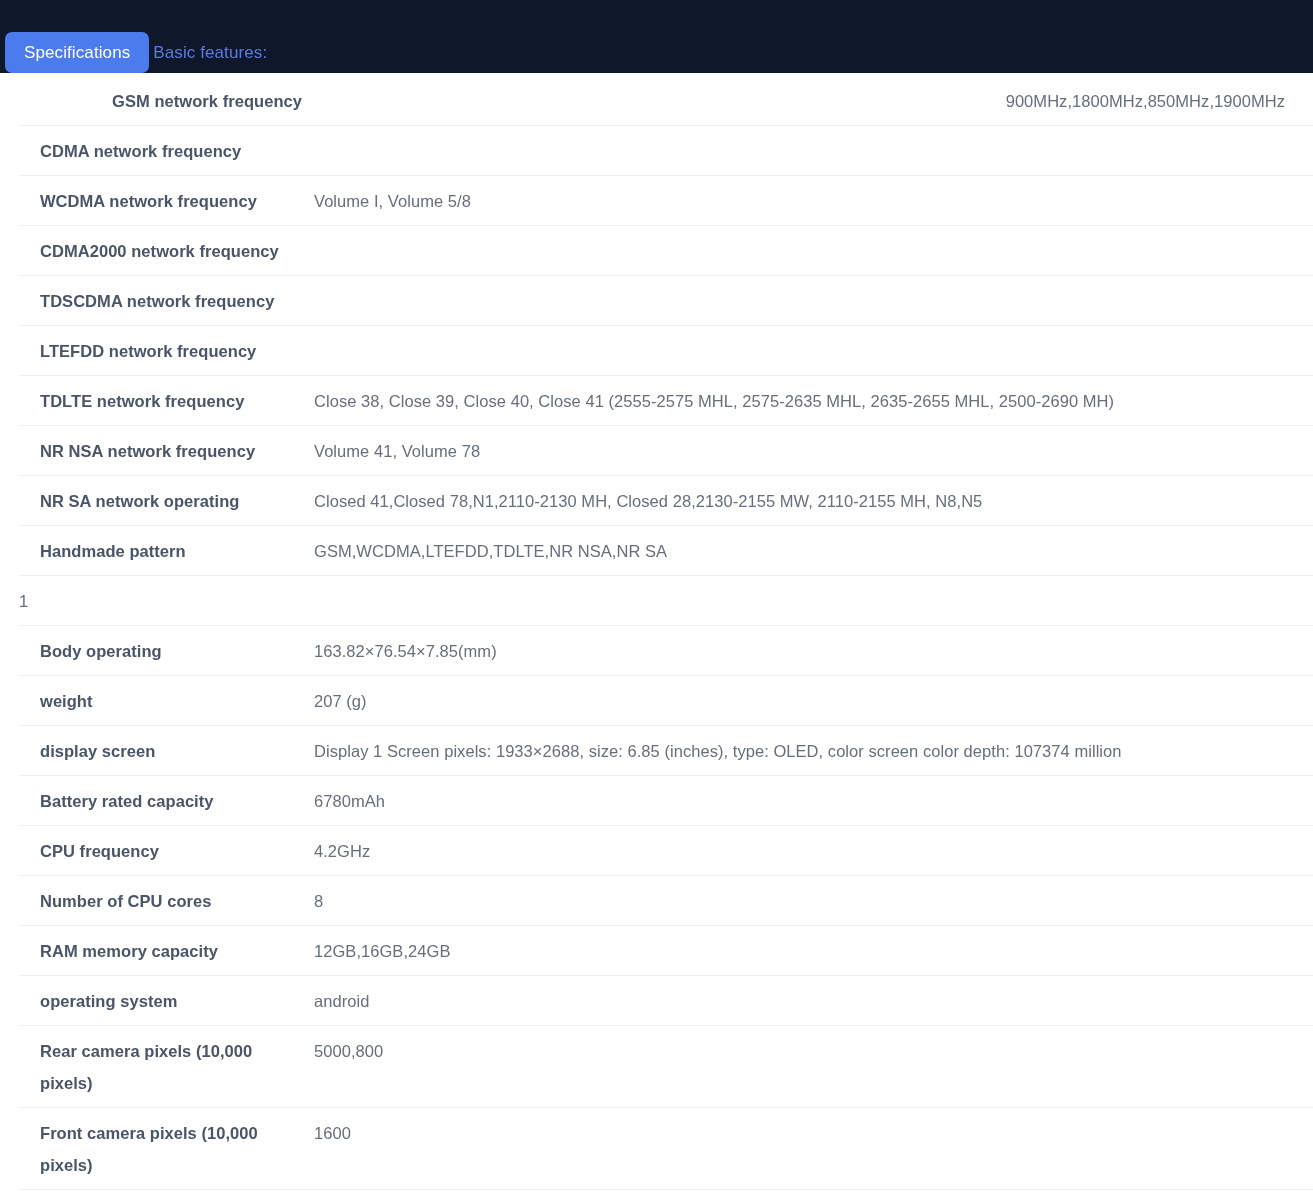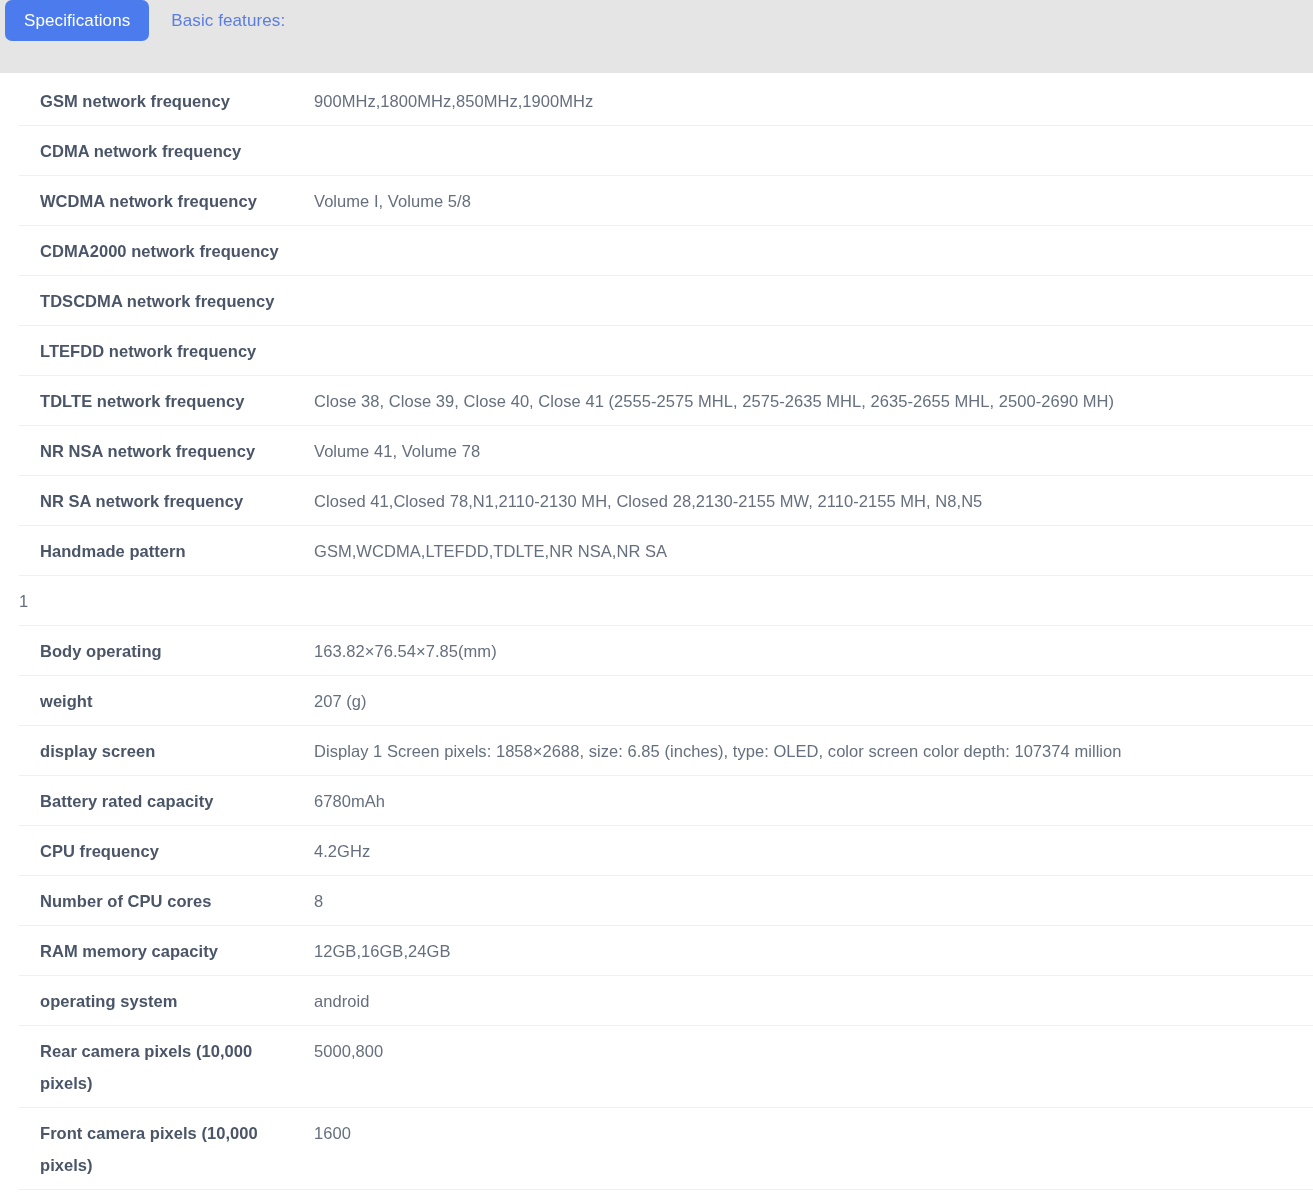--- a/index.html
+++ b/index.html
@@ -12,23 +12,23 @@
     width: 1313px;
     height: 1200px;
     font-family: "Liberation Sans", sans-serif;
     -webkit-font-smoothing: antialiased;
     overflow: hidden;
   }
 
   
   #tabbar {
     height: 73px;
-    background: #e5e5e5;
+    background: #0f172a;
     display: flex;
-    align-items: flex-start;
+    align-items: flex-end;
     padding-left: 5px;
     gap: 0;
   }
   .tab {
     display: inline-flex;
     align-items: center;
     justify-content: center;
     height: 41px;
     padding: 0 19px;
     font-size: 17px;
@@ -40,40 +40,40 @@
     background: transparent;
     font-family: "Liberation Sans", sans-serif;
   }
   .tab.active {
     background: #4b7bec;
     color: #ffffff;
     border-radius: 7px;
   }
   .tab.inactive {
     color: #5b7ce0;
-    margin-left: 18px;
     padding: 0 4px;
   }
 
   
   #spec-table {
     width: 100%;
     background: #ffffff;
     padding-top: 0;
   }
   .spec-row {
     display: flex;
     align-items: flex-start;
     min-height: 38px;
     border-bottom: 1px solid #eef0f3;
     margin-left: 19px;
     padding: 9px 0 8px 0;
   }
   .spec-row:first-child {
     padding-top: 12px;
+    text-align: right;
   }
   .spec-row:last-child {
     border-bottom: 1px solid #eef0f3;
   }
   .spec-label {
     width: 295px;
     min-width: 295px;
     padding-left: 21px;
     padding-right: 12px;
     font-size: 16.5px;
@@ -127,41 +127,41 @@
     </div>
     <div class="spec-row">
       <div class="spec-label">TDLTE network frequency</div>
       <div class="spec-value">Close 38, Close 39, Close 40, Close 41 (2555-2575 MHL, 2575-2635 MHL, 2635-2655 MHL, 2500-2690 MH)</div>
     </div>
     <div class="spec-row">
       <div class="spec-label">NR NSA network frequency</div>
       <div class="spec-value">Volume 41, Volume 78</div>
     </div>
     <div class="spec-row">
-      <div class="spec-label">NR SA network frequency</div>
+      <div class="spec-label">NR SA network operating</div>
       <div class="spec-value">Closed 41,Closed 78,N1,2110-2130 MH, Closed 28,2130-2155 MW, 2110-2155 MH, N8,N5</div>
     </div>
     <div class="spec-row">
       <div class="spec-label">Handmade pattern</div>
       <div class="spec-value">GSM,WCDMA,LTEFDD,TDLTE,NR NSA,NR SA</div>
     </div>
     <div class="spec-row">
       <div class="spec-value">1</div>
     </div>
     <div class="spec-row">
       <div class="spec-label">Body operating</div>
       <div class="spec-value">163.82×76.54×7.85(mm)</div>
     </div>
     <div class="spec-row">
       <div class="spec-label">weight</div>
       <div class="spec-value">207 (g)</div>
     </div>
     <div class="spec-row">
       <div class="spec-label">display screen</div>
-      <div class="spec-value">Display 1 Screen pixels: 1858×2688, size: 6.85 (inches), type: OLED, color screen color depth: 107374 million</div>
+      <div class="spec-value">Display 1 Screen pixels: 1933×2688, size: 6.85 (inches), type: OLED, color screen color depth: 107374 million</div>
     </div>
     <div class="spec-row">
       <div class="spec-label">Battery rated capacity</div>
       <div class="spec-value">6780mAh</div>
     </div>
     <div class="spec-row">
       <div class="spec-label">CPU frequency</div>
       <div class="spec-value">4.2GHz</div>
     </div>
     <div class="spec-row">

